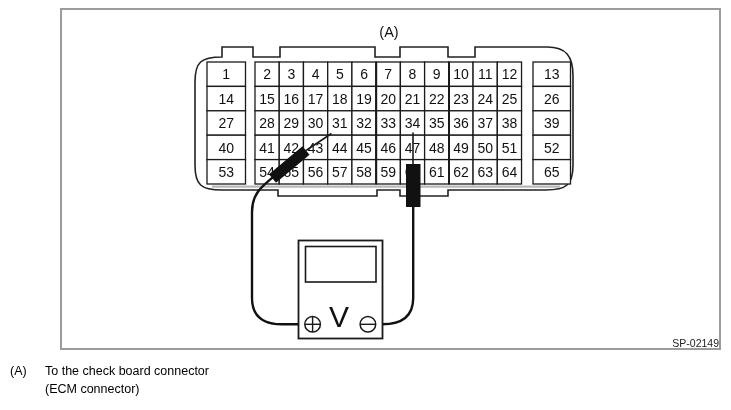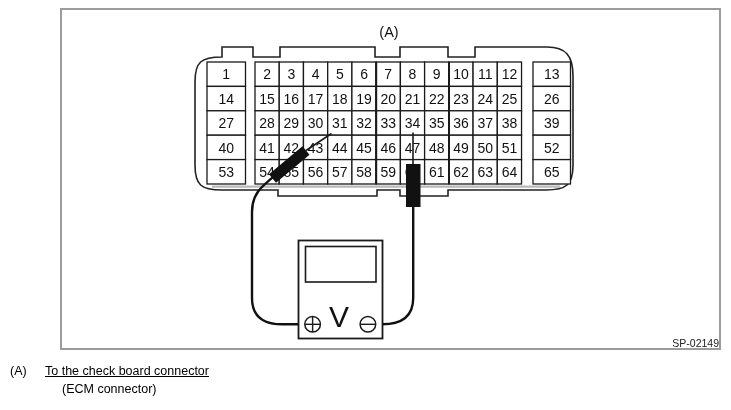--- a/index.html
+++ b/index.html
@@ -27,22 +27,22 @@
   }
   .fig-code {
     font-family:"Liberation Sans", sans-serif; font-size:10.5px;
     fill:#222222; text-anchor:end;
   }
   #caption {
     position:absolute; left:0; top:360px; width:500px;
     font-size:12.5px; color:#000000; line-height:18px;
   }
   #caption .ref { position:absolute; left:10px; top:2px; }
-  #caption .l1  { position:absolute; left:45px; top:2px;text-decoration:underline; }
-  #caption .l2  { position:absolute; left:62px; top:20px; }
+  #caption .l1  { position:absolute; left:45px; top:2px; }
+  #caption .l2  { position:absolute; left:45px; top:20px; }
 </style>
 </head>
 <body>
 
 <div id="page">
 
   <div id="figure-frame"></div>
 
   <svg id="diagram-svg" width="731" height="352" viewBox="0 0 731 352">
 

